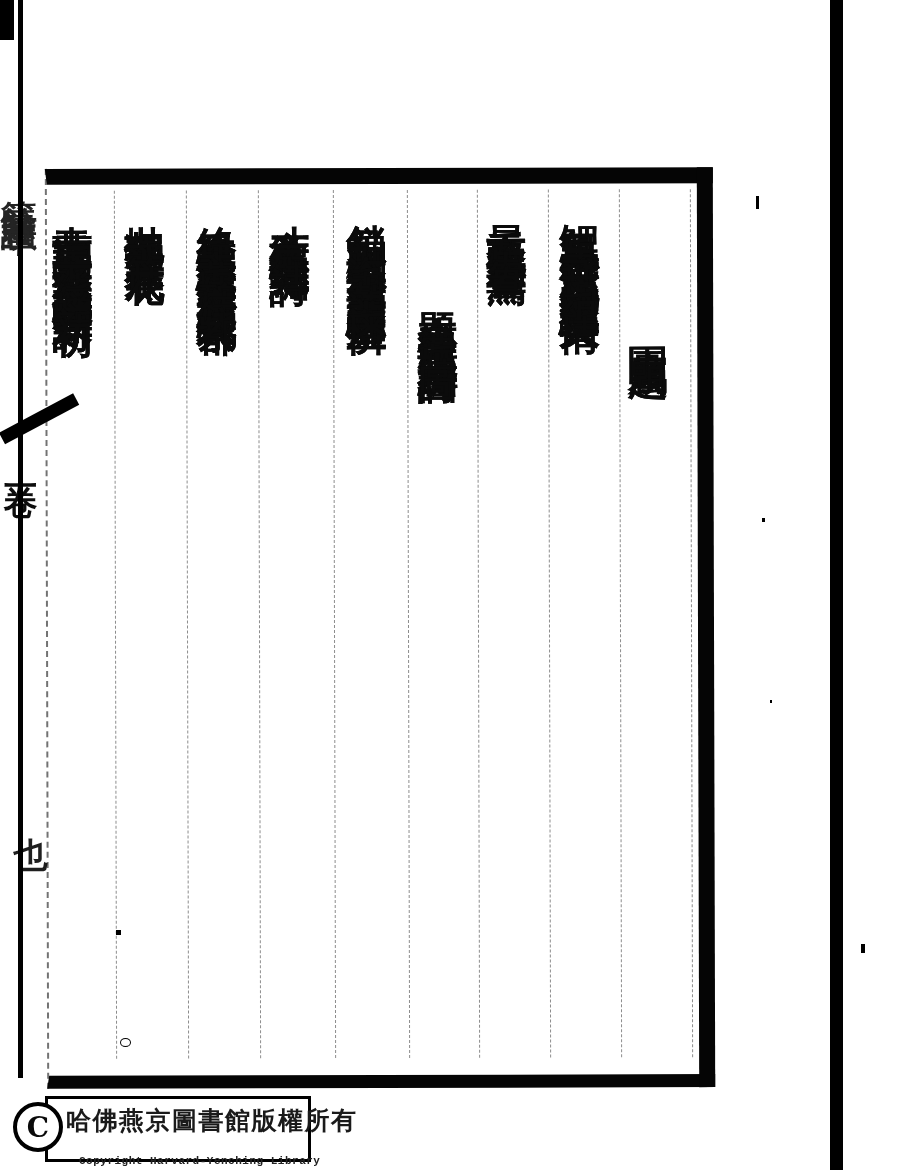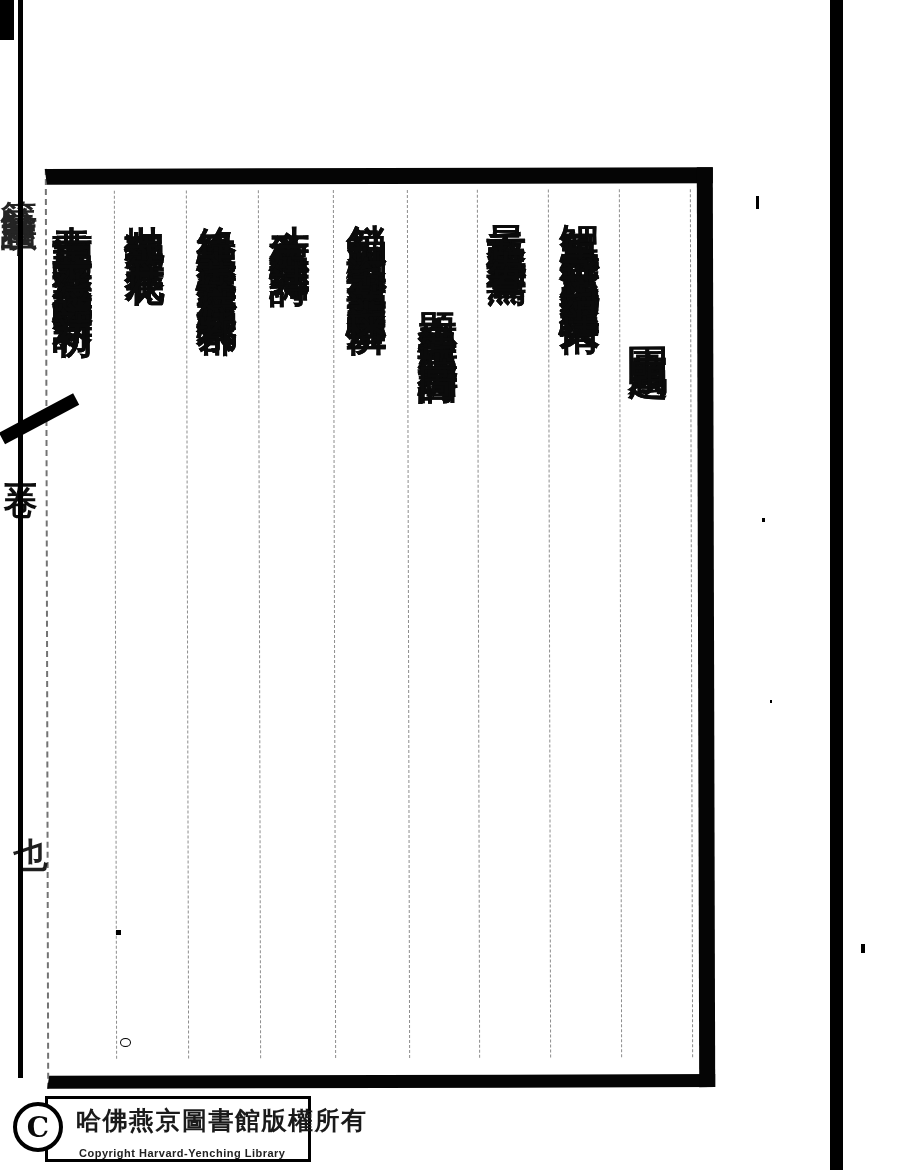--- a/index.html
+++ b/index.html
@@ -43,26 +43,26 @@
     writing-mode:vertical-rl;-webkit-writing-mode:vertical-rl;
     text-orientation:upright;font-weight:bold;color:#0d0d0d;
     filter:blur(.4px);z-index:2;white-space:nowrap;
   }
   .spine-title{left:-5px;top:172px;font-size:36px;letter-spacing:6px;opacity:.9;}
   .spine-volume{left:-2px;top:458px;font-size:34px;letter-spacing:10px;}
   .spine-pagechar{left:8px;top:810px;font-size:34px;opacity:.92;}
   
   .stamp-box{left:45px;top:1096px;width:266px;height:66px;
     border:3px solid #000;background:#fff;z-index:6;box-sizing:border-box;}
-  .stamp-zh{margin:5px 0 0 28px;font-size:25px;font-weight:bold;
+  .stamp-zh{margin:5px 0 0 18px;font-size:25px;font-weight:bold;
     letter-spacing:1.5px;color:#1a1a1a;white-space:nowrap;
     font-family:Liberation Mono, monospace;}
-  .stamp-en{margin:10px 0 0 31px;font-size:11px;font-weight:bold;
+  .stamp-en{margin:18px 0 0 31px;font-size:11px;font-weight:bold;
     letter-spacing:.5px;color:#222;white-space:nowrap;
-    font-family:Liberation Sans, sans-serif;}
+    font-family:Liberation Mono, monospace;}
   .copyright-circle{left:13px;top:1102px;width:42px;height:42px;
     border:4px solid #000;border-radius:50%;background:#fff;z-index:7;
     display:flex;align-items:center;justify-content:center;
     font-size:28px;font-weight:bold;
     font-family:"DejaVu Serif","Liberation Serif",serif;}
 </style>
 </head>
 <body>
 
 <div style="position:absolute;inset:0;">

